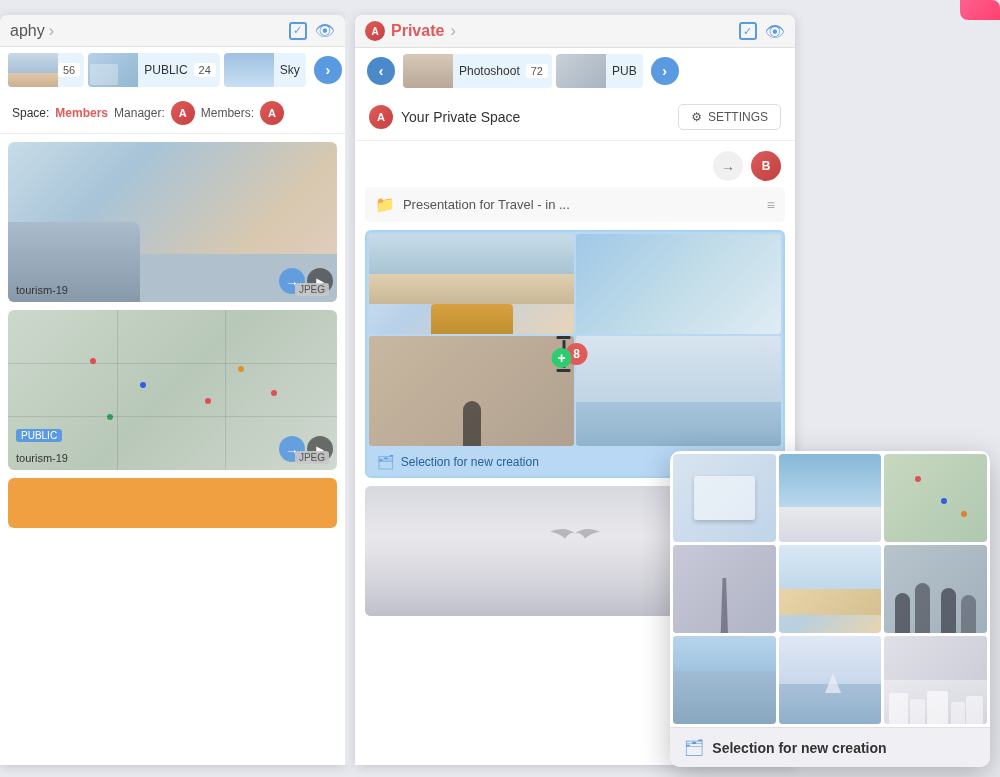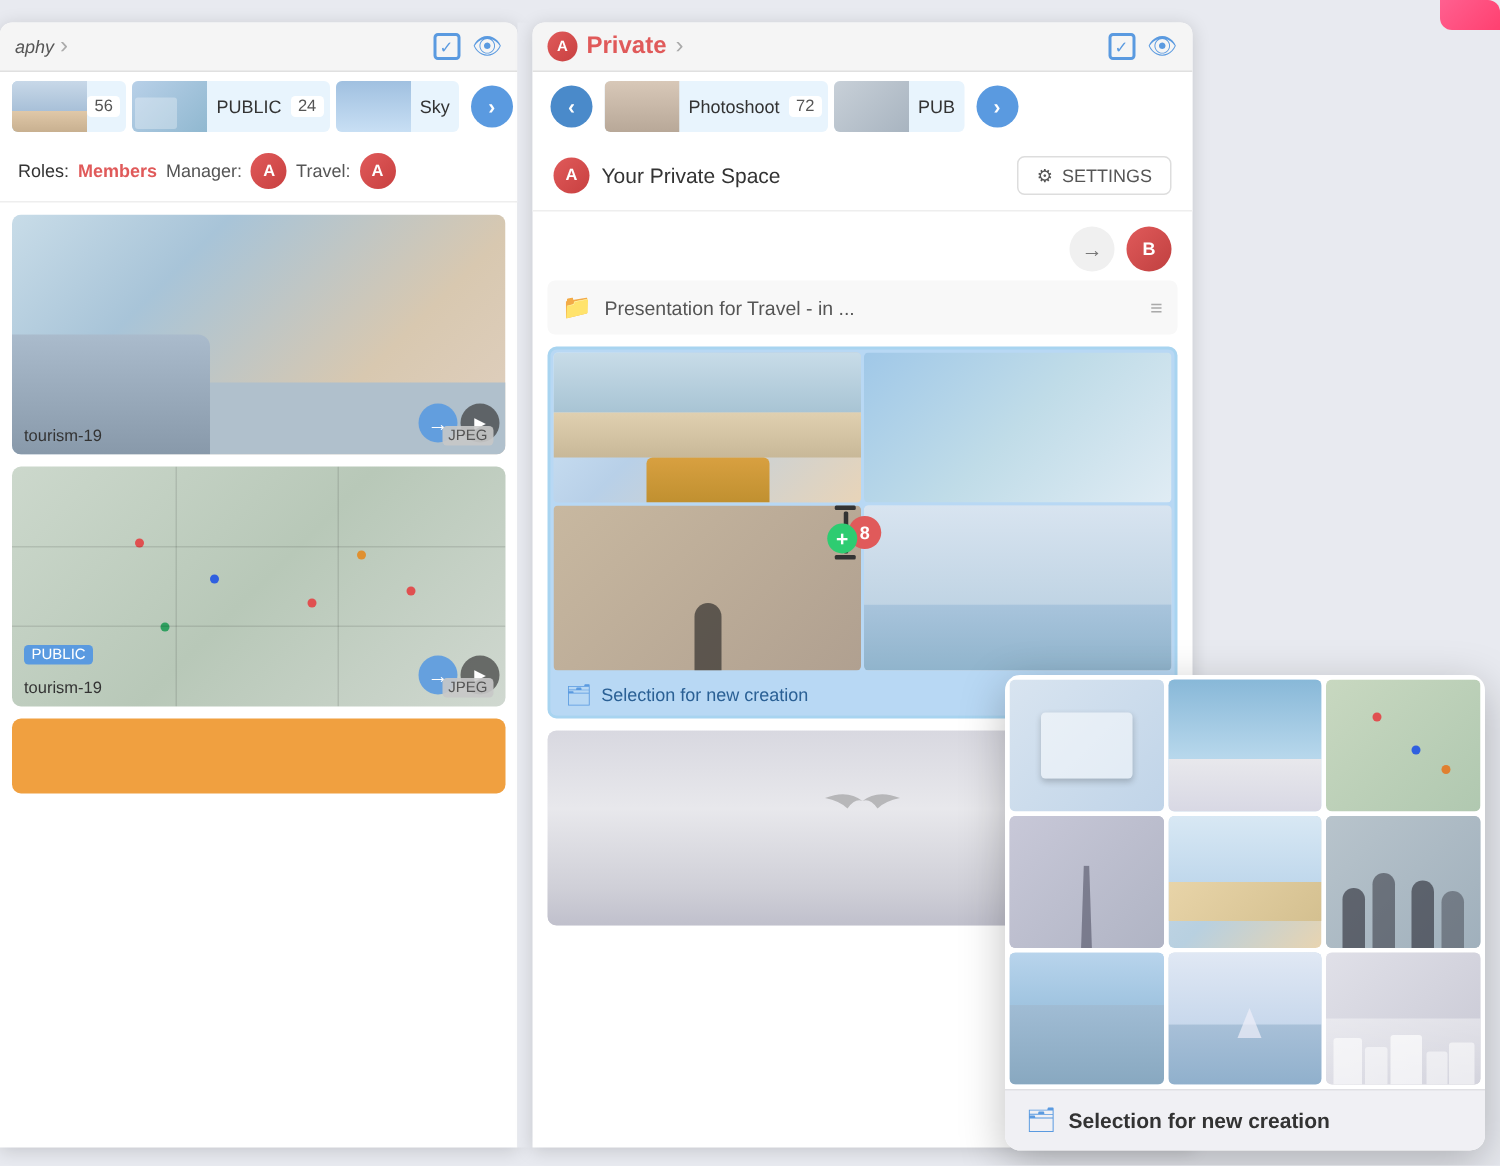--- a/index.html
+++ b/index.html
@@ -525,21 +525,21 @@
   </style>
 </head>
 <body>
 
 <div class="top-pink"></div>
 
 <div class="left-panel">
 
   <div class="panel-header-row">
     <div style="display:flex;align-items:center;gap:4px;">
-      <span style="font-size:12px;color:#555;font-style:italic;">aphy</span>
+      <span style="font-size:16px;color:#555;">aphy</span>
       <span style="color:#aaa;">›</span>
     </div>
     <div class="check-eye-group">
       <div class="check-icon-sm">
         <span class="check-mark">✓</span>
       </div>
       <span style="color:#5a9ae0;font-size:16px;">👁</span>
     </div>
   </div>
 
@@ -571,25 +571,25 @@
       <span class="tab-label">Sky</span>
     </div>
 
     <div class="nav-arrow right-arrow">
       <span style="color:#fff;font-size:14px;font-weight:700;">›</span>
     </div>
 
   </div>
 
   <div class="roles-bar">
-    <span style="color:#333;">Roles:</span>
+    <span style="color:#333;">Space:</span>
     <span class="role-label">Members</span>
     <span>Manager:</span>
     <div class="avatar-circle">A</div>
-    <span>Travel:</span>
+    <span>Members:</span>
     <div class="avatar-circle">A</div>
   </div>
 
   <div class="images-grid">
 
     <div class="image-card" style="position:relative;">
       <div style="width:100%;height:100%;background:linear-gradient(135deg,#c8dce8 0%,#a8c4d8 30%,#d8c8b0 70%,#e0d0c0 100%);">
 
         <div style="position:absolute;bottom:0;left:0;width:40%;height:50%;background:linear-gradient(to top,#8899aa,#aabbcc);border-radius:0 8px 0 0;"></div>
         <div style="position:absolute;bottom:0;right:0;width:60%;height:30%;background:#b0c0cc;"></div>

